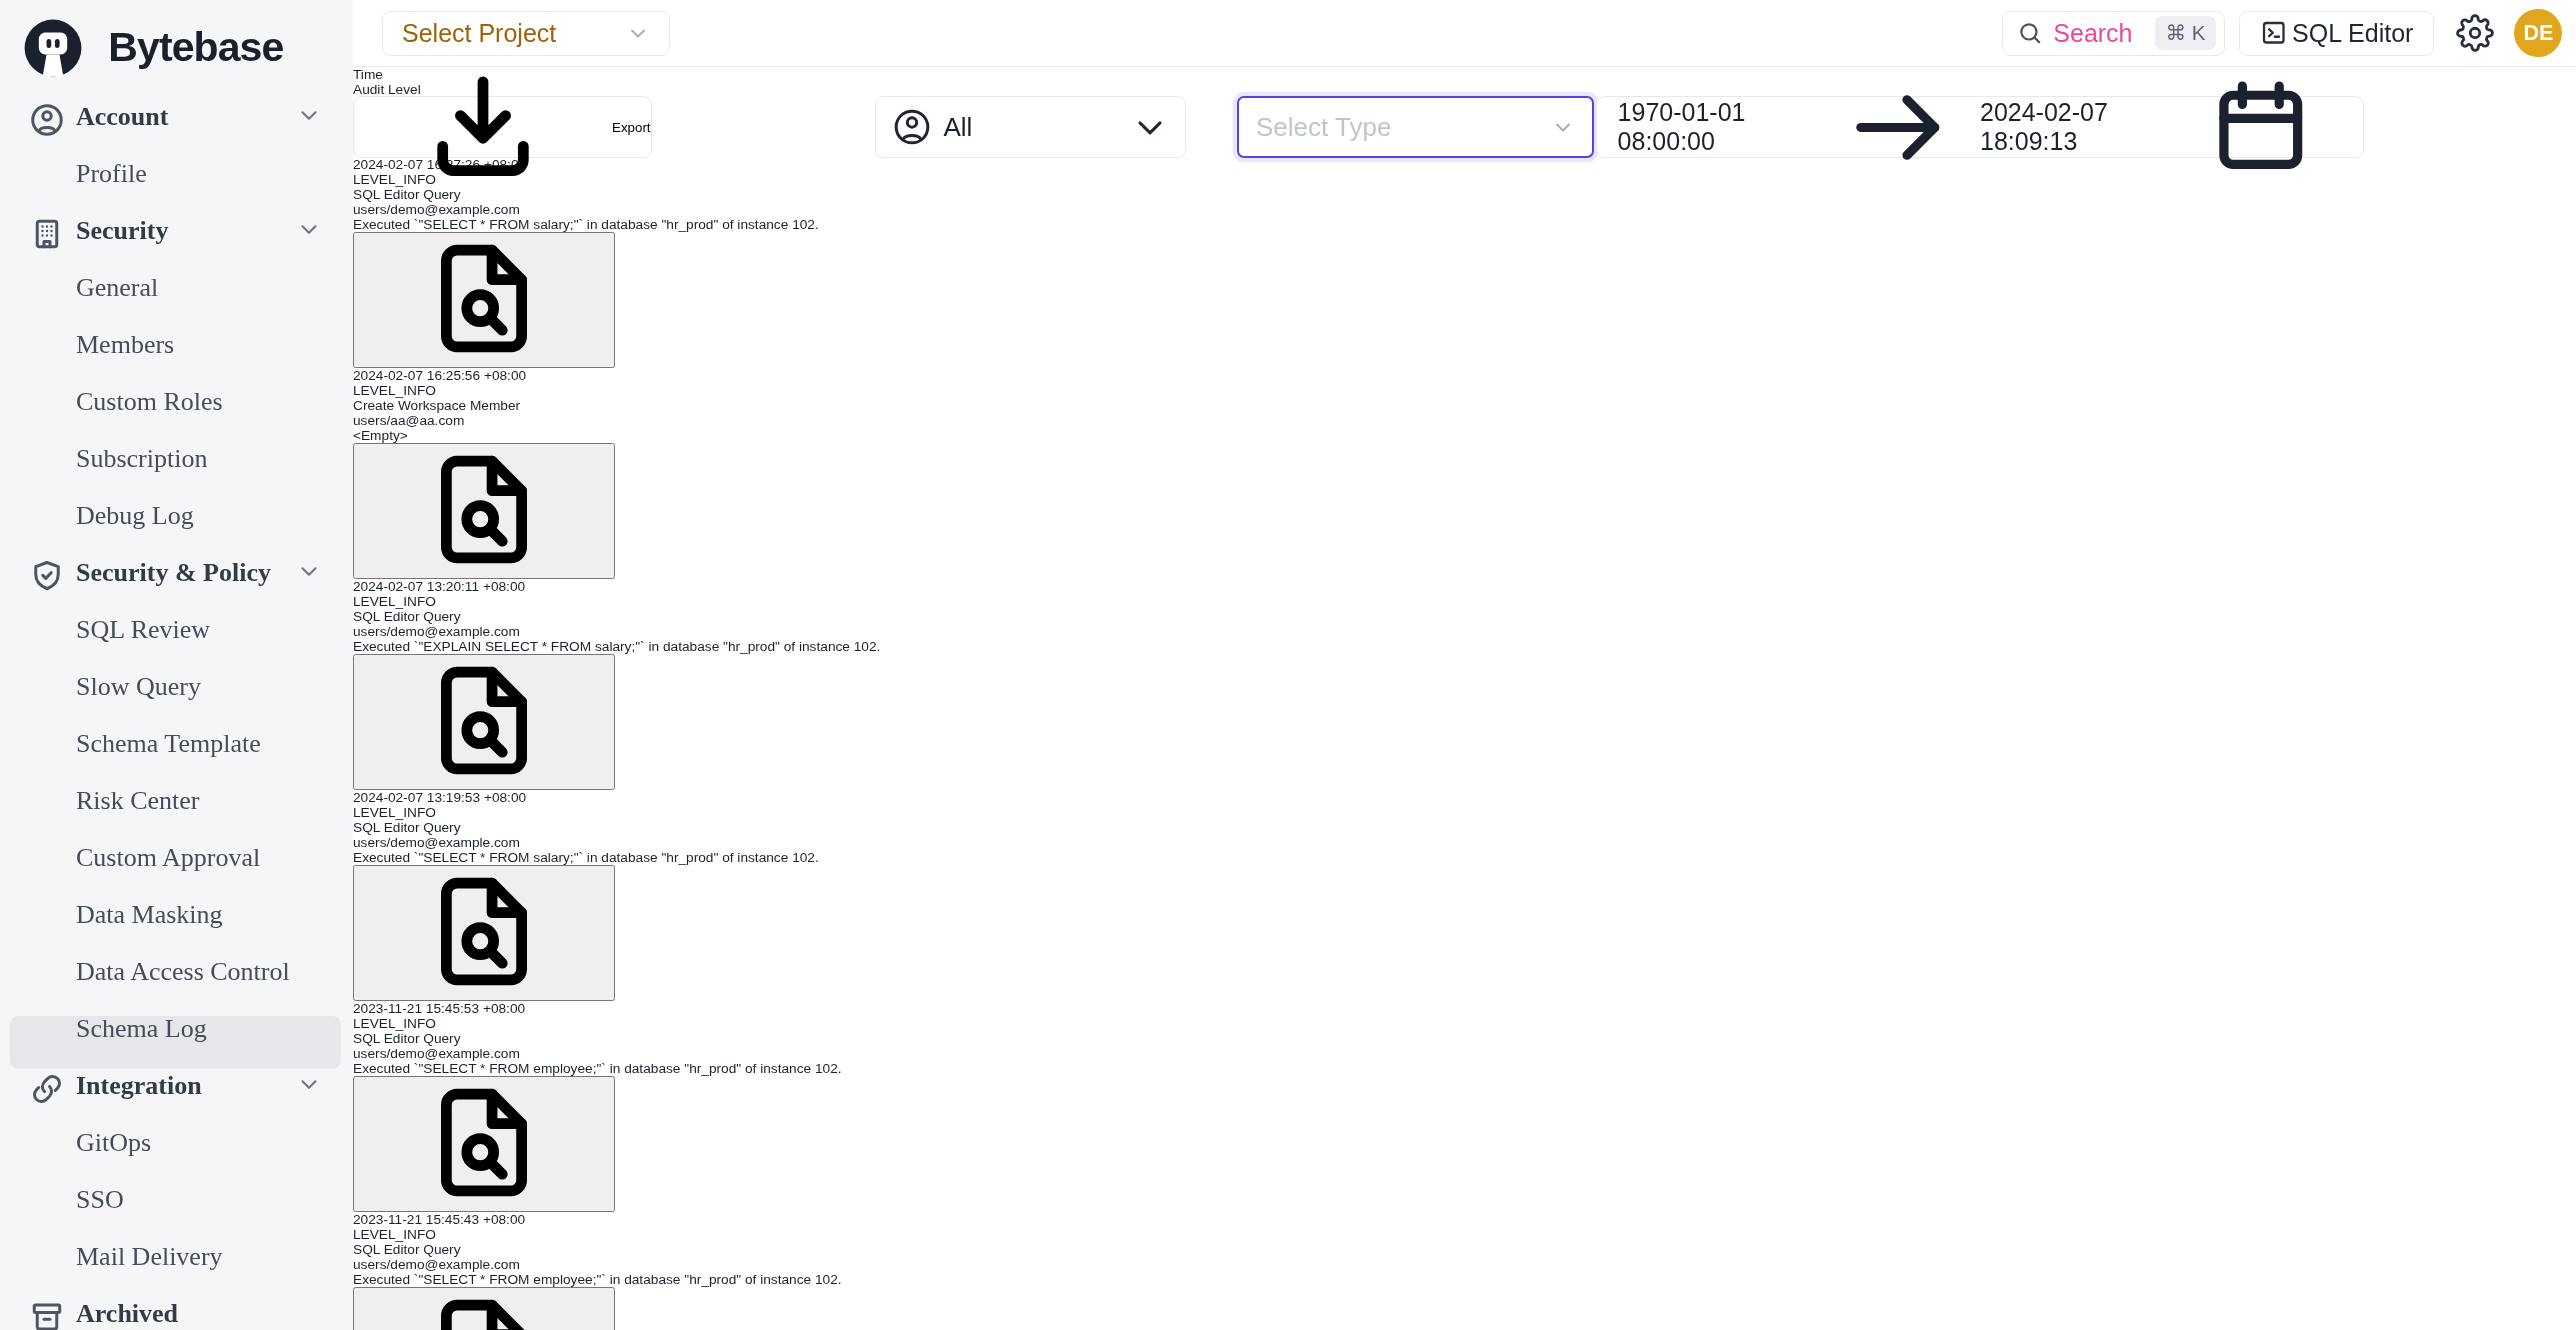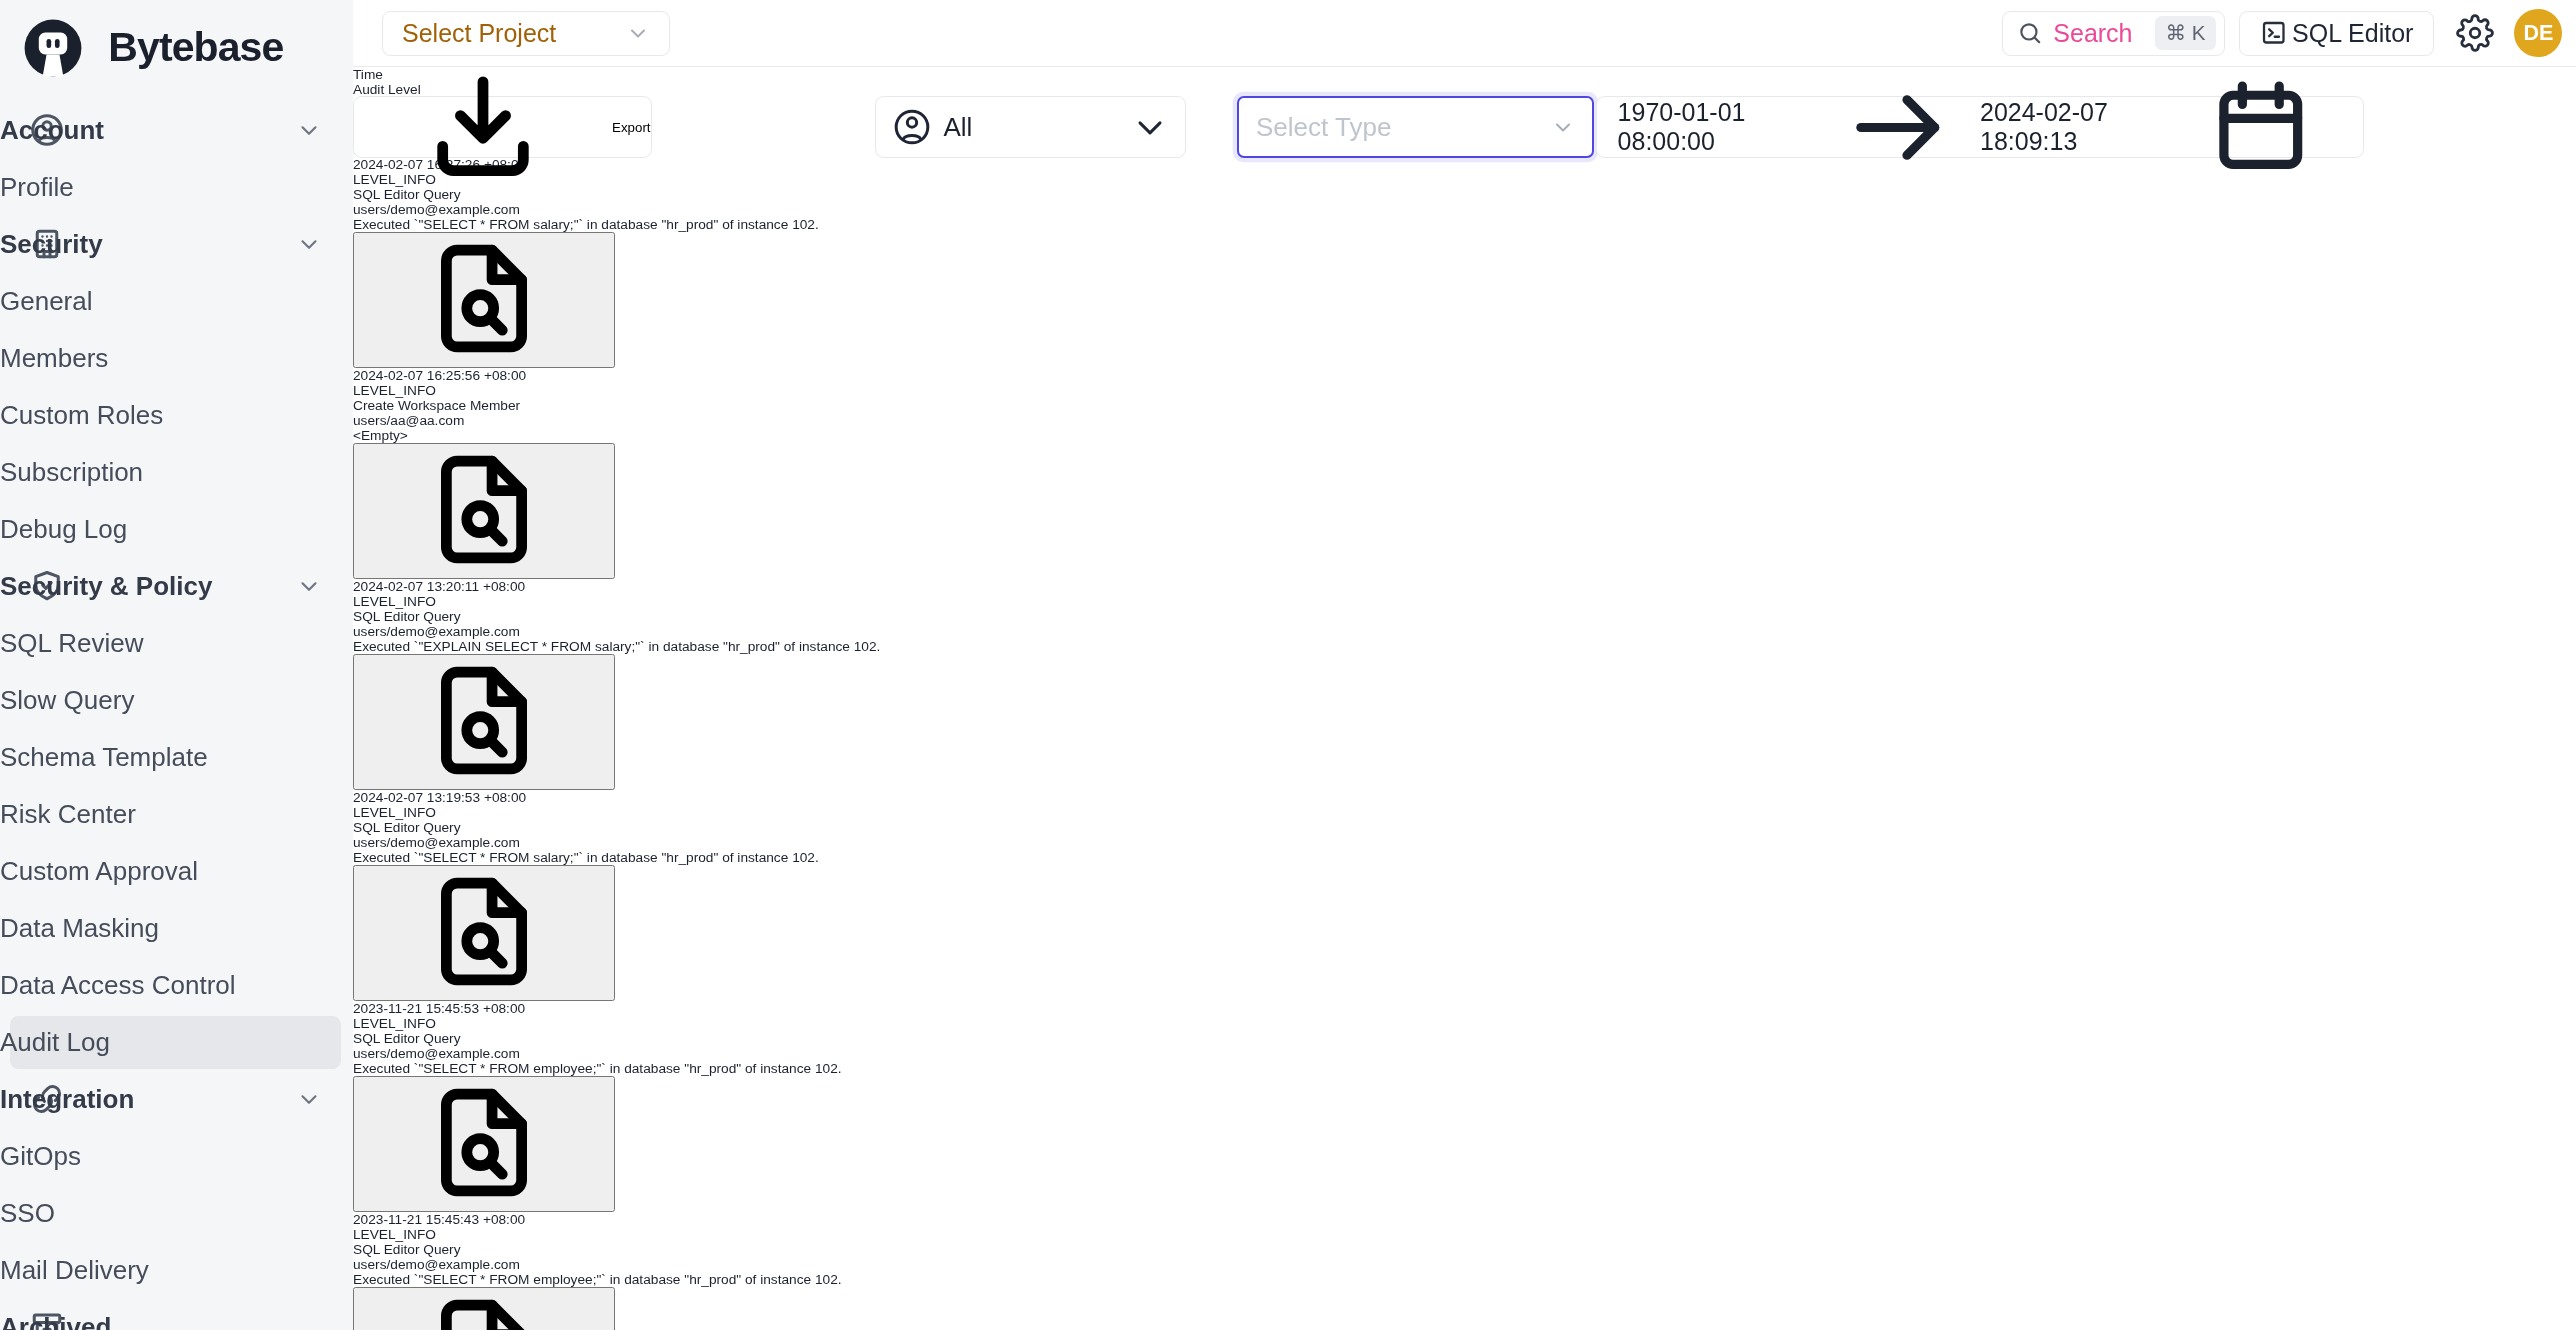--- a/index.html
+++ b/index.html
@@ -10,21 +10,21 @@
   #defs { position:absolute; width:0; height:0; overflow:hidden; }
 
   svg.ic { stroke:currentColor; fill:none; stroke-width:2; stroke-linecap:round; stroke-linejoin:round; }
 
   
   .sidebar { position:fixed; left:0; top:0; width:353px; height:1330px; background:#f5f6f8; z-index:20; }
   .brand { height:95px; display:flex; align-items:center; padding-left:22.3px; gap:24px; }
   .brand-logo { width:62px; height:62px; }
   .brand-name { font-size:41px; font-weight:800; color:#1b202d; letter-spacing:-0.9px; }
   .nav { padding-top:6.9px; }
-  .nav-item { position:relative; height:57px; display:flex; align-items:center; cursor:pointer; }
+  .nav-item { position:relative; height:57px; display:flex; align-items:flex-start; padding-left:76px; cursor:pointer;font-family:Liberation Serif, serif; }
   .nav-item.selected::before { content:""; position:absolute; left:10.3px; right:12px; top:1.7px; bottom:1.7px; background:#e5e7ea; border-radius:8.6px; }
   .nav-icon { position:absolute; left:29px; width:36px; height:36px; color:#4d5462; z-index:1; display:flex; }
   .nav-icon svg { width:36px; height:36px; }
   .nav-label { position:relative; z-index:1; font-size:26px; color:#454c5a; }
   .nav-item.group .nav-label { font-weight:700; color:#333a48; }
   .nav-chevron { position:absolute; right:31px; width:26px; height:26px; color:#6f7683; z-index:1; }
 
   
   .main { margin-left:353px; height:100%; }
   .topbar { height:67px; display:flex; align-items:center; justify-content:space-between;
@@ -281,21 +281,21 @@
       </div>
 
       <div class="nav-item child">
 
         <span class="nav-label">Data Access Control</span>
 
       </div>
 
       <div class="nav-item child selected">
 
-        <span class="nav-label">Audit Log</span>
+        <span class="nav-label">Schema Log</span>
 
       </div>
 
       <div class="nav-item group">
         <span class="nav-icon">
           <svg class="ic" viewBox="0 0 42 42" width="36" height="36">
             <use href="#i-link"></use>
           </svg>
         </span>
         <span class="nav-label">Integration</span>

